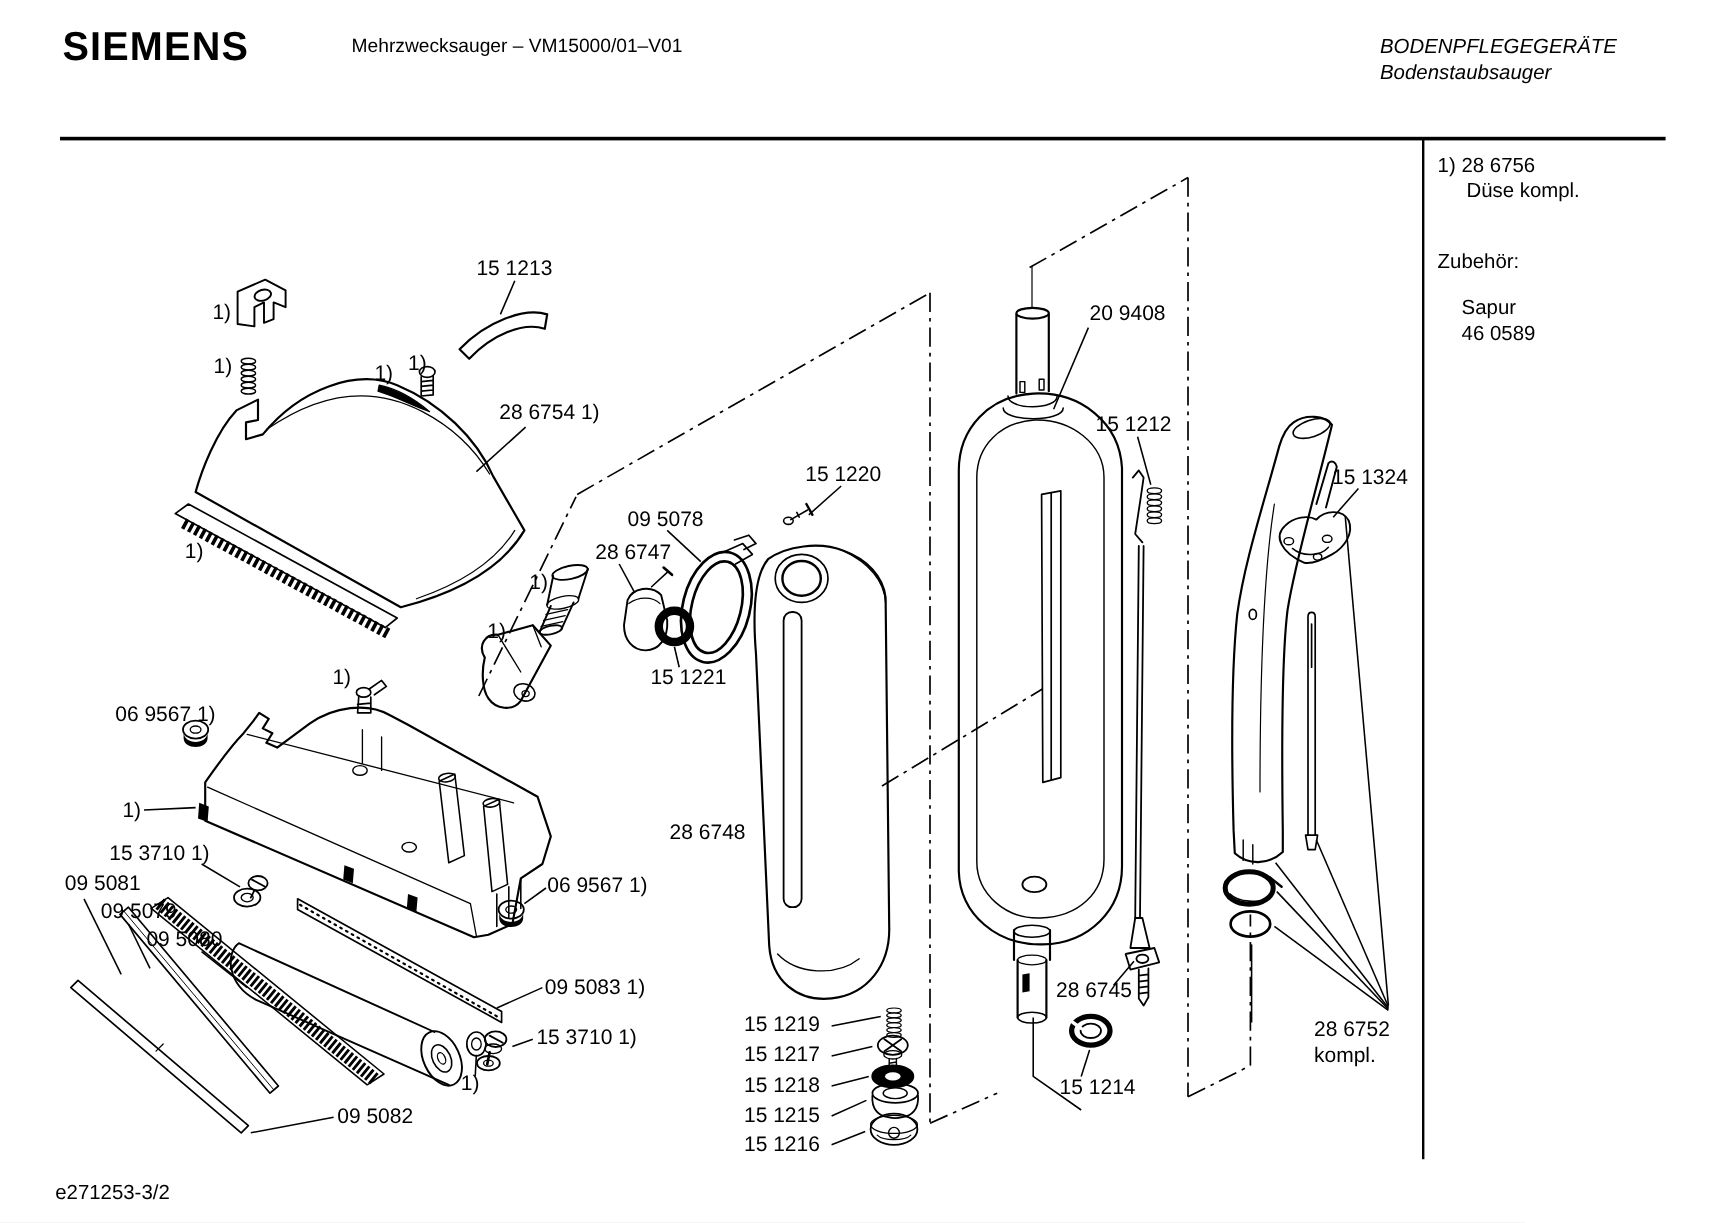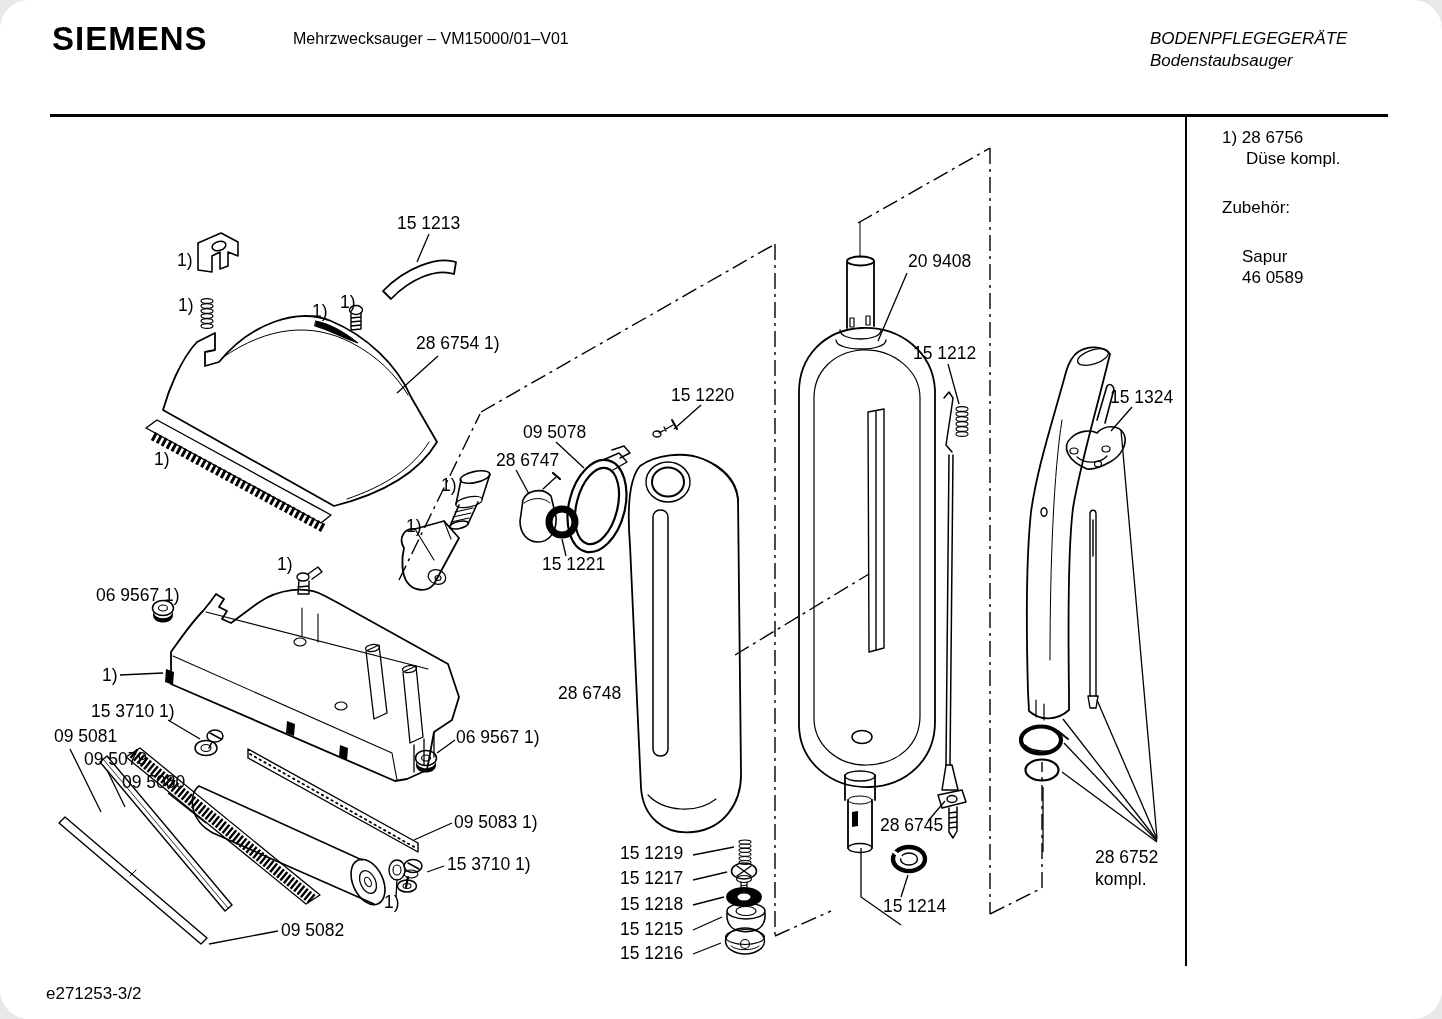--- a/index.html
+++ b/index.html
@@ -1,31 +1,30 @@
 <!DOCTYPE html>
 <html><head>
 <meta charset="utf-8">
 <style>
   html,body{margin:0;padding:0;background:#e8e8e8;}
   #page{
     position:relative;width:1442px;height:1019px;background:#ffffff;
     font-family:"Liberation Sans",sans-serif;color:#000;overflow:hidden;
     margin:0 auto;
-    border-radius:29px;
   }
   .abs{position:absolute;}
   #brand{left:52px;top:20px;font-size:33px;font-weight:700;letter-spacing:1px;transform:scaleY(1.02);}
   #doc-title{left:293px;top:30px;font-size:16px;}
   #cat{left:1150px;top:28px;font-size:17px;line-height:22px;font-style:italic;}
   #header-rule{left:50px;top:114px;width:1338px;height:3px;background:#000;}
   #side-rule{left:1185px;top:116px;width:2px;height:850px;background:#000;}
-  .sideblock{font-size:17px;line-height:21px;margin-left:24px;}
+  .sideblock{font-size:17px;line-height:21px;}
   #side-note{left:1198px;top:127px;}
   #side-note .ind{padding-left:24px;text-align:right;}
-  #side-zub{left:1198px;top:197px;}
+  #side-zub{left:1198px;top:207px;}
   #side-acc{left:1218px;top:246px;}
   #footer-doc{left:46px;top:964px;font-size:17px;margin-top:20px;}
   svg{position:absolute;left:0;top:0;}
   svg text{font-family:"Liberation Sans",sans-serif;font-size:17.5px;fill:#000;}
 </style>
 </head>
 <body>
 
 <div id="page">
 

